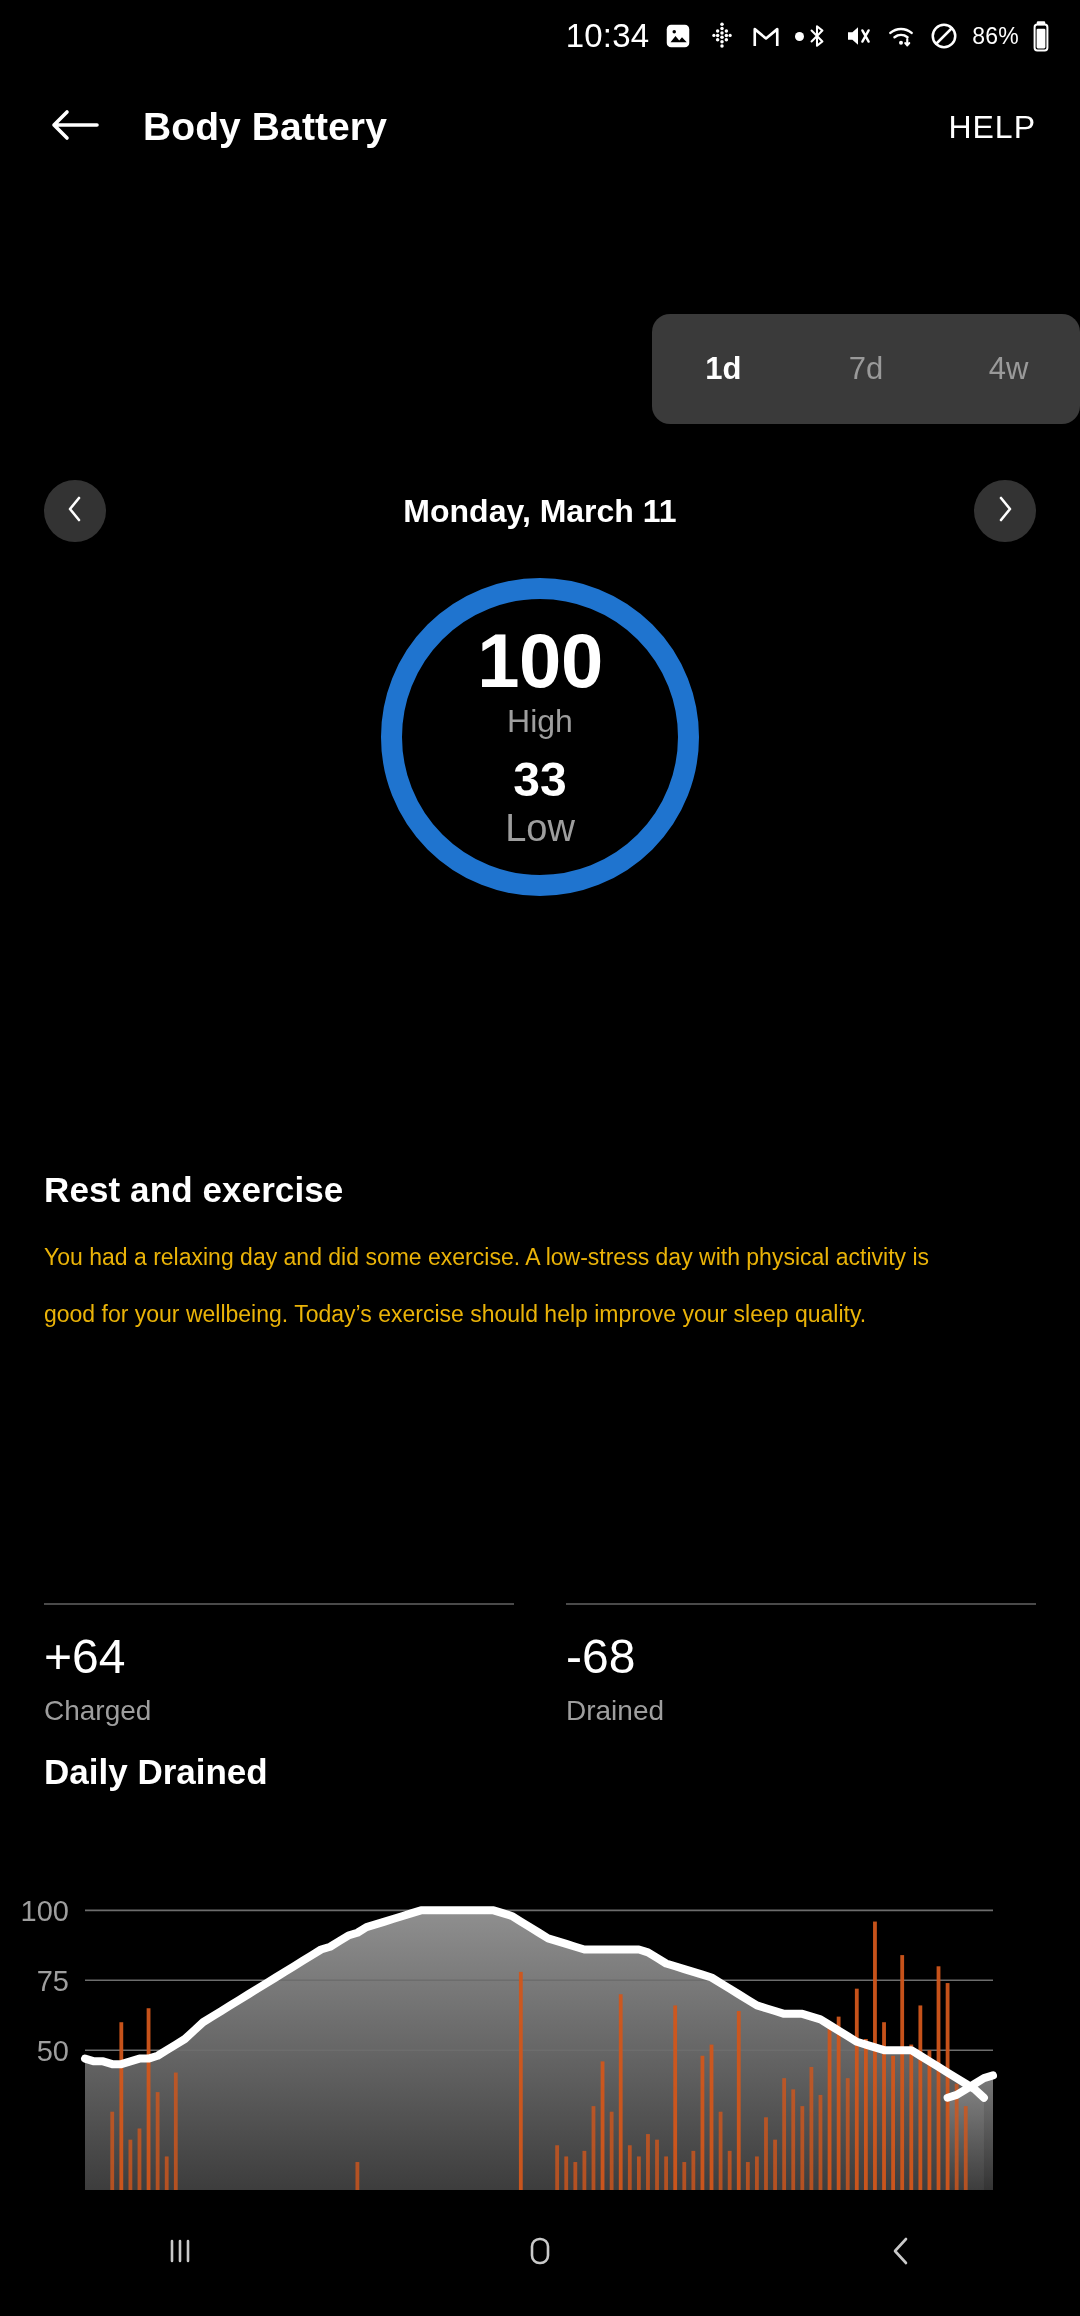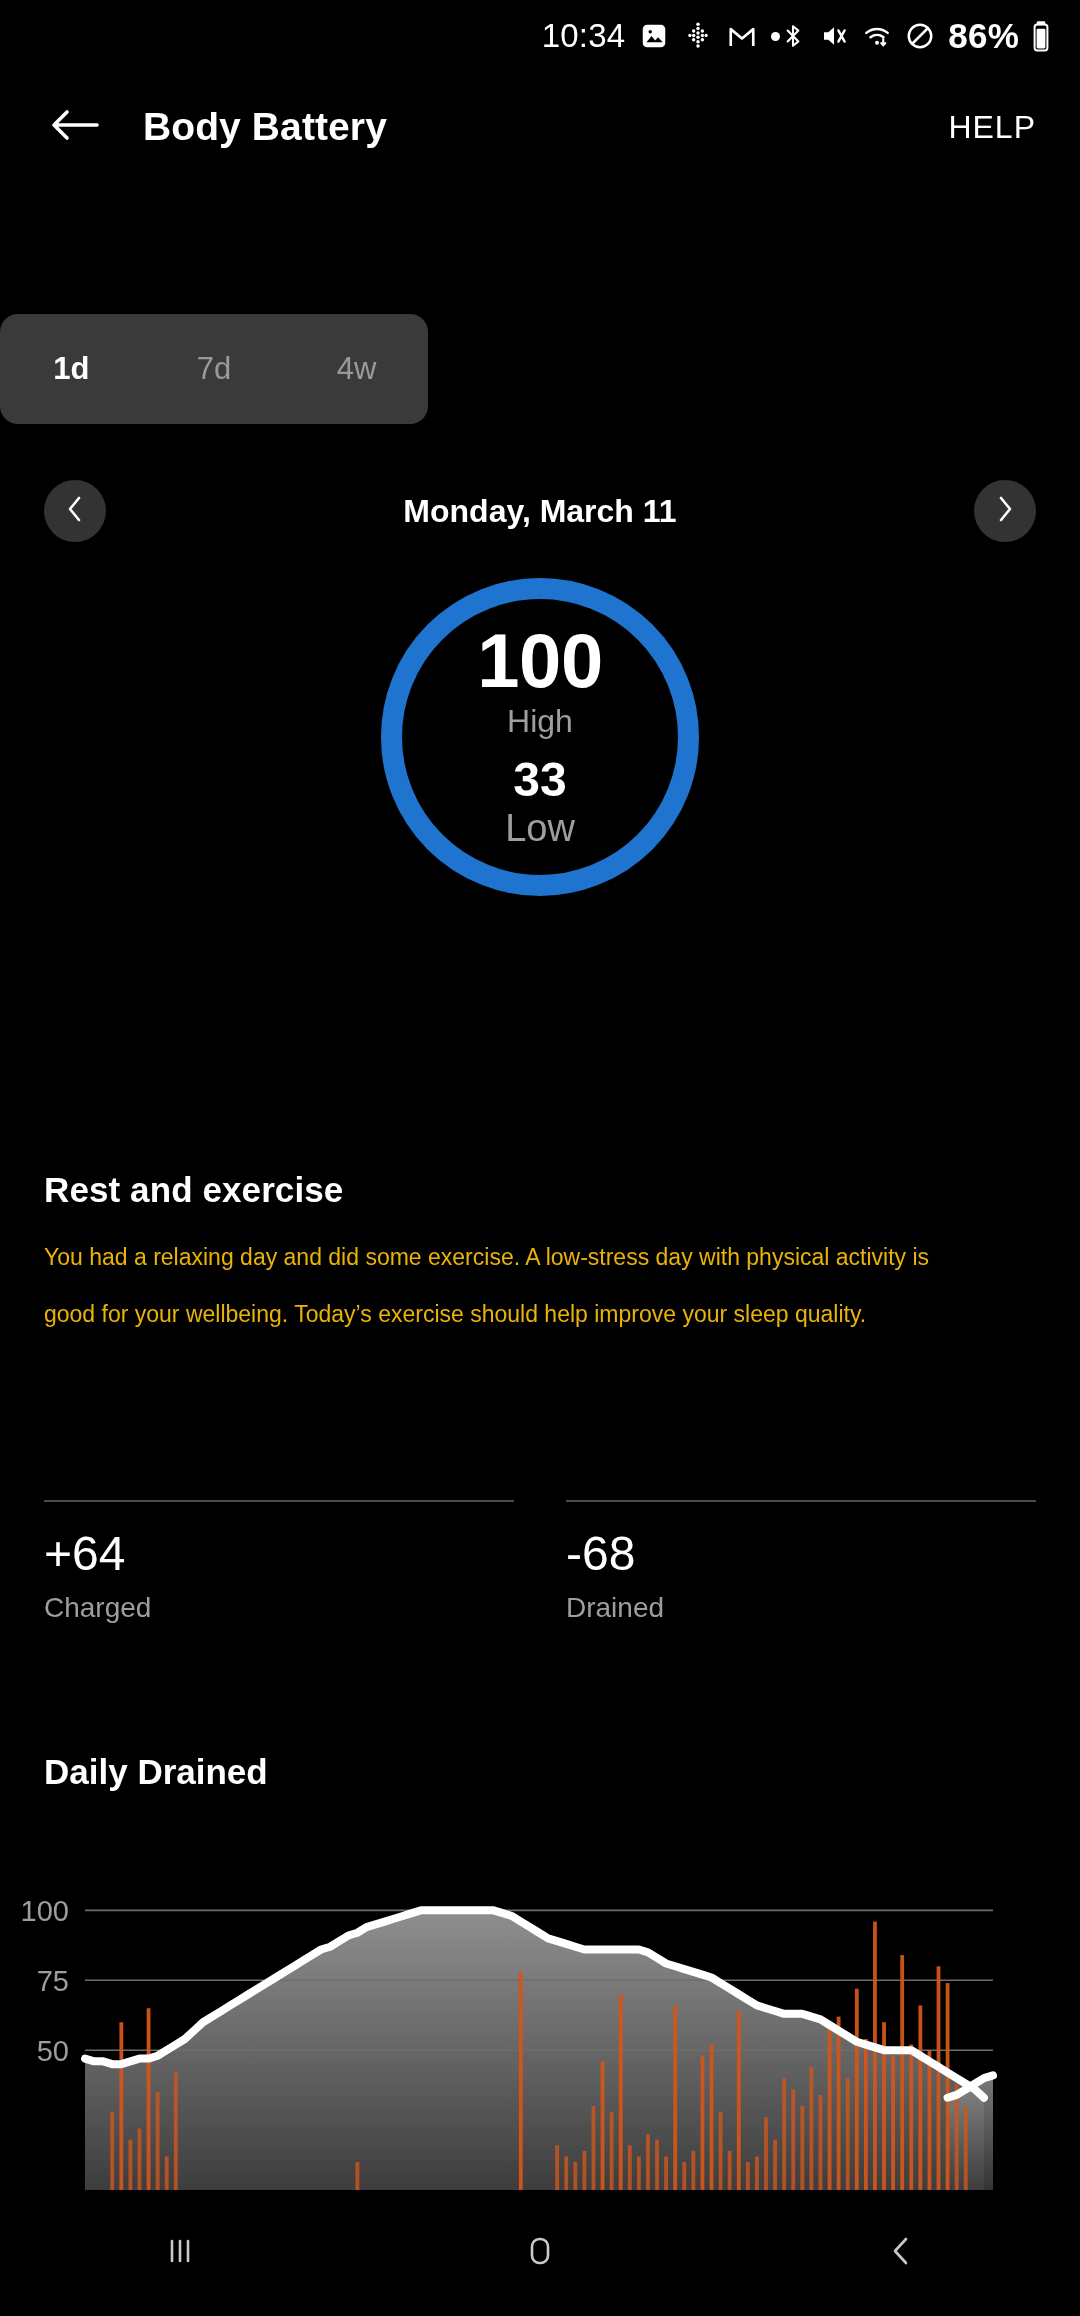--- a/index.html
+++ b/index.html
@@ -14,39 +14,39 @@
   
   .statusbar {
     position:absolute; top:0; left:0; width:1080px; height:72px;
     display:flex; align-items:center; justify-content:flex-end;
     padding:0 30px 0 40px; color:#fff;
   }
   .sb-left { display:flex; align-items:center; gap:14px; }
   .sb-right { display:flex; align-items:center; gap:13px; }
   .sb-time { font-size:33px; font-weight:400; letter-spacing:0.2px; }
   .sb-ico { display:flex; align-items:center; justify-content:center; }
-  .sb-pct { font-size:35px; font-weight:700; letter-spacing:0.2px; }
+  .sb-pct { font-size:23px; font-weight:400; letter-spacing:0.2px; }
   .dot { width:9px; height:9px; border-radius:50%; background:#fff; }
 
   
   .appbar {
     position:absolute; top:72px; left:0; width:1080px; height:110px;
     display:flex; align-items:center; padding:0 44px;
   }
   .back-btn { width:62px; height:62px; display:flex; align-items:center; justify-content:center; }
   .app-title {
     color:#fff; font-size:39px; font-weight:700; letter-spacing:0.1px;
     margin-left:37px; flex:1;
   }
   .help-btn {
     color:#fff; font-size:32px; font-weight:400; letter-spacing:1px;
   }
 
   
-  .segwrap { position:absolute; top:314px; left:0; width:1080px; display:flex; justify-content:flex-start; }
+  .segwrap { position:absolute; top:314px; left:0; width:1080px; display:flex; justify-content:flex-end; }
   .segment {
     width:428px; height:110px; background:#3a3a3a; border-radius:18px;
     display:flex; align-items:stretch; overflow:hidden;
   }
   .seg-item {
     flex:1; display:flex; align-items:center; justify-content:center;
     font-size:31px; color:#9a9a9a; font-weight:400;
   }
   .seg-item.active { color:#fff; font-weight:700; }
 
@@ -77,21 +77,21 @@
 
   
   .insight { position:absolute; top:1170px; left:44px; width:992px; }
   .insight-title { color:#fff; font-size:35px; font-weight:700; letter-spacing:0.1px; }
   .insight-body {
     color:#eab308; font-size:23px; font-weight:400; line-height:57px;
     margin-top:19px; width:920px;
   }
 
   
-  .stats { position:absolute; top:1500px; left:44px; width:992px; display:flex; }
+  .stats { position:absolute; top:1603px; left:44px; width:992px; display:flex; }
   .stat { width:470px; }
   .stat:last-child { margin-left:52px; }
   .stat-rule { height:2px; background:#4a4a4a; width:100%; }
   .stat-val { color:#fff; font-size:48px; font-weight:400; margin-top:28px; line-height:1; }
   .stat-lbl { color:#9e9e9e; font-size:28px; font-weight:400; margin-top:14px; }
 
   
   .tl-title { position:absolute; top:1752px; left:44px; color:#fff; font-size:35px; font-weight:700; }
   .chartbox { position:absolute; top:1880px; left:0; width:1080px; height:320px; }
   .chart-svg { display:block; }

